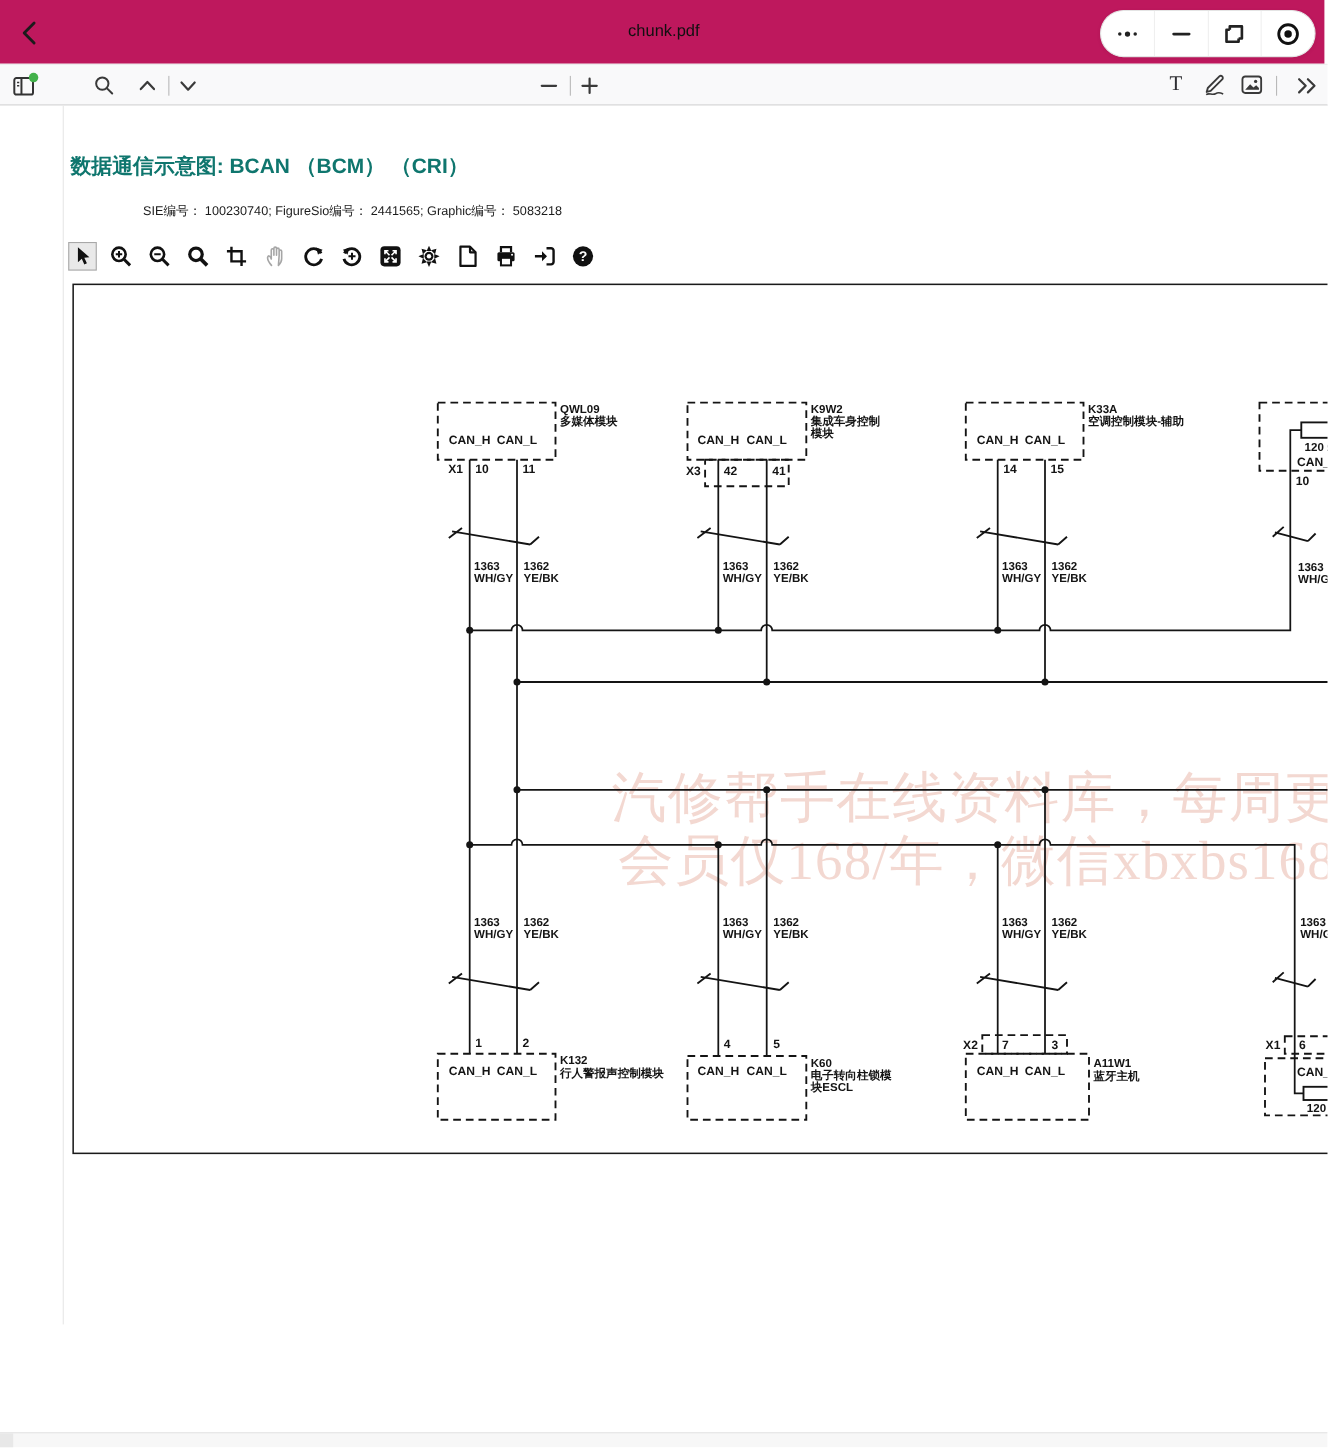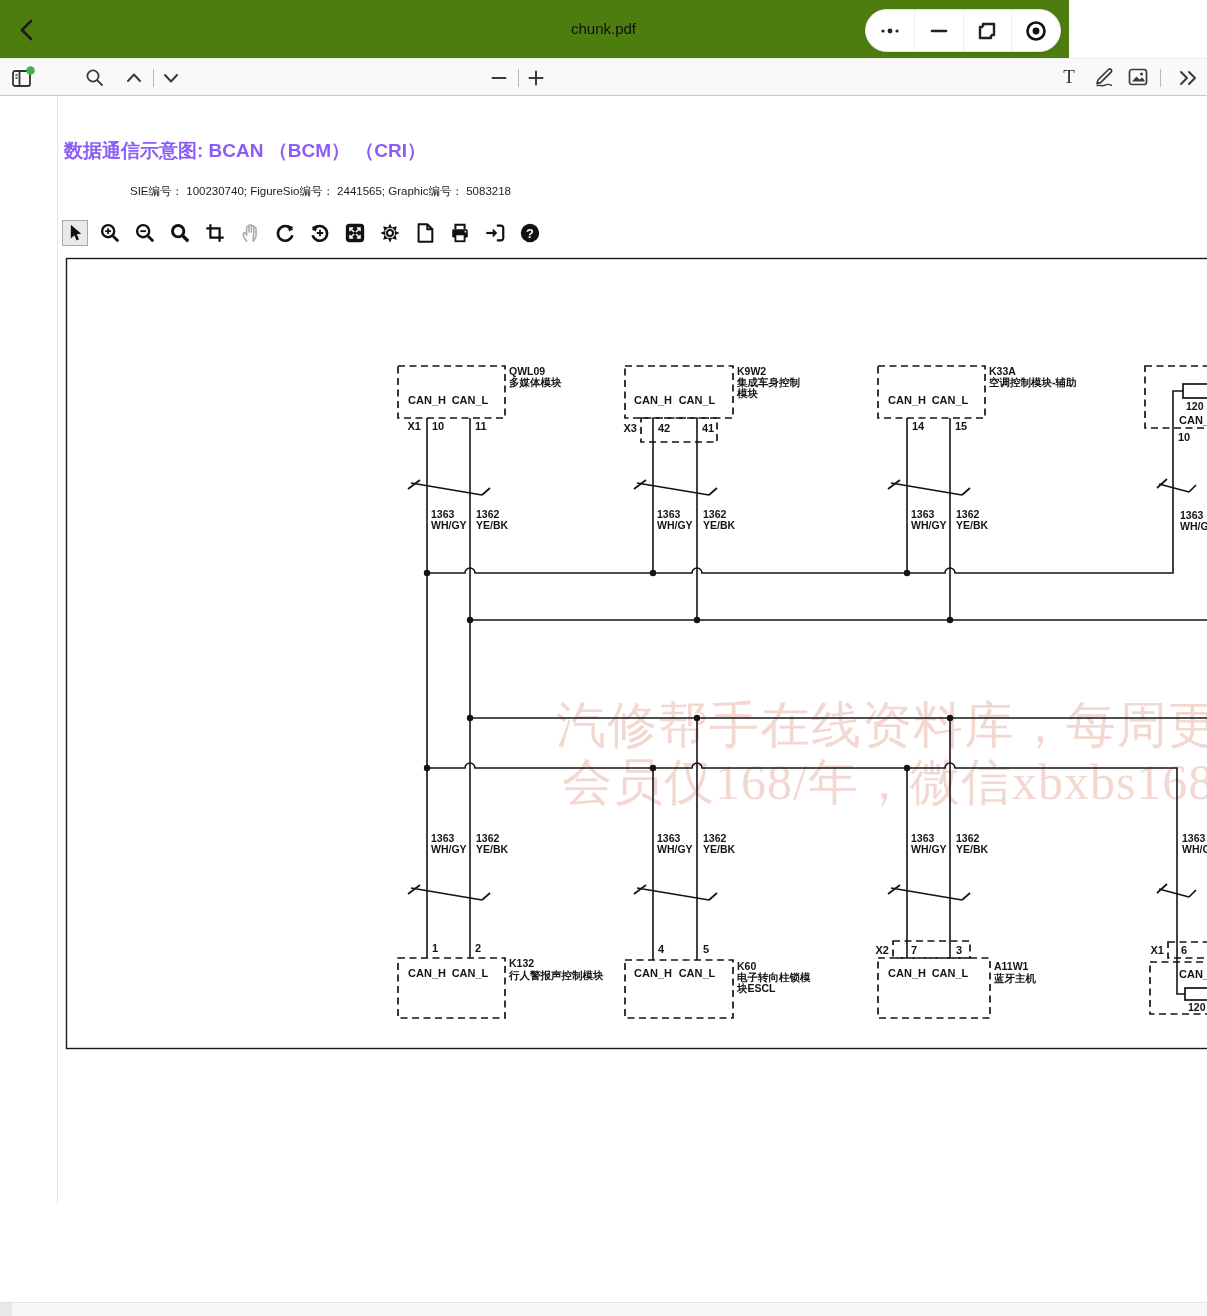--- a/index.html
+++ b/index.html
@@ -1,20 +1,20 @@
 <!DOCTYPE html>
 <html><head>
 <meta charset="utf-8">
 <style>
   html,body{margin:0;padding:0;}
   body{width:1207px;height:1316px;overflow:hidden;background:#fff;
        font-family:"Liberation Sans",sans-serif;position:relative;color:#111;}
   svg{display:block}
   
-  .titlebar{position:absolute;top:0;left:0;width:1069px;height:58px;background:#4d7c0f;}
+  .titlebar{position:absolute;top:0;left:0;width:1204px;height:58px;background:#be185d;}
   .back-btn{position:absolute;left:14px;top:16px;width:28px;height:28px;cursor:pointer;}
   .doc-title{position:absolute;top:20px;left:0;width:1207px;text-align:center;
              font-size:15px;color:#101010;}
   .win-pill{position:absolute;right:8px;top:9px;width:194px;height:41px;border:1px solid #e4e4e4;
             border-radius:22px;background:#fff;display:flex;align-items:stretch;
             box-shadow:0 1px 4px rgba(0,0,0,.07);}
   .win-seg{flex:1;display:flex;align-items:center;justify-content:center;cursor:pointer;}
   .win-seg + .win-seg{border-left:1px solid #efefef;}
   
   .toolbar{position:absolute;top:58px;left:0;width:1207px;height:38px;background:#f9f9fa;
@@ -26,21 +26,21 @@
               padding:0 12px 0 4px;box-sizing:border-box;color:#101010;}
   .page-total{position:absolute;left:266px;top:70px;font-size:15px;color:#2a2a2e;}
   .zoom-select{position:absolute;left:558px;top:62px;width:168px;height:30px;background:#e2e2e2;
                display:flex;align-items:center;cursor:pointer;}
   .zoom-select span{font-size:15px;color:#18181b;margin-left:10px;flex:1;}
   .glyph-gg{font-size:19px;color:#3c3c43;letter-spacing:-2px;}
   .t-tool{font-family:"Liberation Serif",serif;font-size:19px;color:#2f2f33;}
   
   .content{position:absolute;top:96px;left:0;width:1207px;height:1220px;background:#fff;overflow:hidden;}
   .page-edge{position:absolute;left:57px;top:0;width:1px;height:1108px;background:#e7e7e7;}
-  .fig-title{position:absolute;left:64px;top:42px;font-size:19px;font-weight:bold;color:#8b5cf6;}
+  .fig-title{position:absolute;left:64px;top:42px;font-size:19px;font-weight:bold;color:#0f766e;}
   .fig-meta{position:absolute;left:130px;top:88px;font-size:11.5px;color:#1c1c1c;}
   .dtoolbar{position:absolute;left:62px;top:124px;display:flex;align-items:center;gap:9px;}
   .dicon{width:26px;height:26px;display:flex;align-items:center;justify-content:center;cursor:pointer;}
   .dicon.sel{background:#e9e9e9;border:1px solid #a8a8a8;box-sizing:border-box;}
   .watermark{position:absolute;font-family:"Liberation Serif",serif;color:rgba(210,104,76,.26);
              white-space:nowrap;z-index:1;}
   .wm1{left:556px;top:596px;font-size:50px;letter-spacing:1px;}
   .wm2{left:562px;top:653px;font-size:50px;letter-spacing:1px;}
   .diagram-svg{position:absolute;left:0;top:0;z-index:2;}
   .bottombar{position:absolute;left:0;top:1206px;width:1207px;height:14px;background:#f7f7f7;

